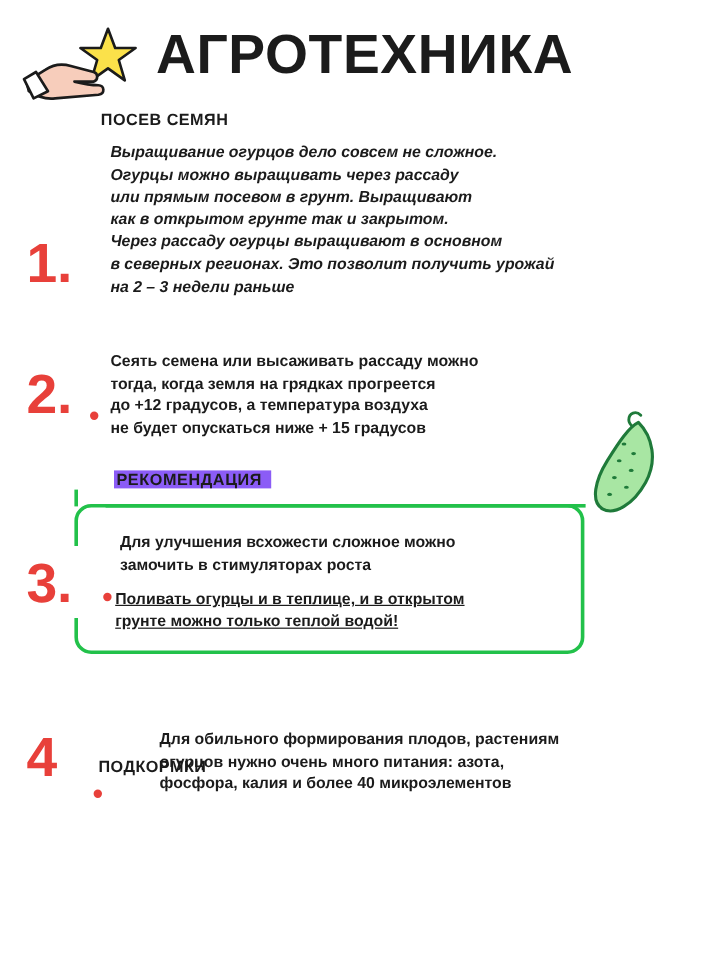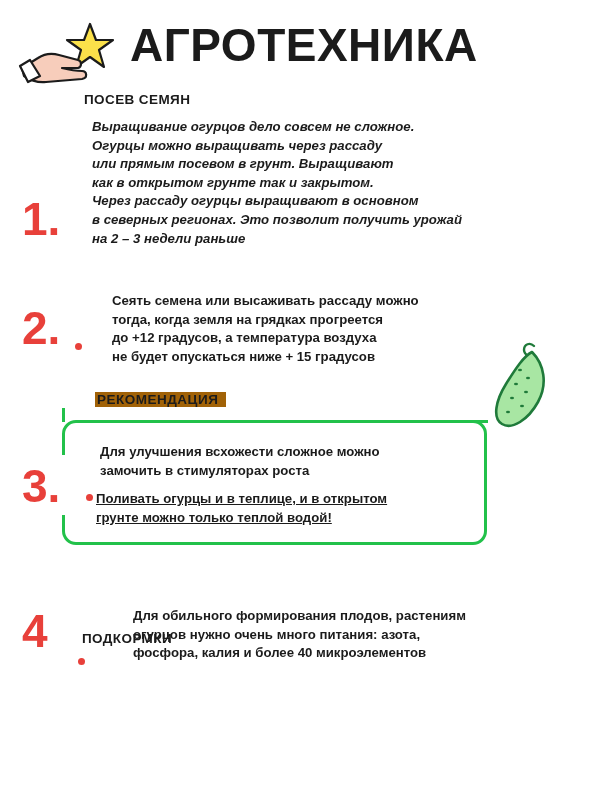--- a/index.html
+++ b/index.html
@@ -94,21 +94,21 @@
     left: 62px;
     top: 408px;
     width: 3px;
     height: 14px;
     background: #22c14a;
   }
   .rec-label {
     position: absolute;
     left: 95px;
     top: 392px;
-    background: #a16207;
+    background: #8b5cf6;
     padding: 0 8px 0 2px;
     font-size: 13.5px;
     font-weight: bold;
     letter-spacing: 0.5px;
     color: #1b1b1b;
   }
   .cover-white {
     position: absolute;
     background: #ffffff;
   }
@@ -155,21 +155,21 @@
 <div class="block" style="left:92px; top:118px; width:470px;font-style:italic;">Выращивание огурцов дело совсем не сложное.
 Огурцы можно выращивать через рассаду
 или прямым посевом в грунт. Выращивают
 как в открытом грунте так и закрытом.
 Через рассаду огурцы выращивают в основном
 в северных регионах. Это позволит получить урожай
 на 2 – 3 недели раньше</div>
 
 <div class="num" style="left:22px; top:305px;">2.</div>
 <span class="bullet" style="left:75px; top:343px;"></span>
-<div class="block" style="left:92px; top:292px; width:470px;margin-left:20px;">Сеять семена или высаживать рассаду можно
+<div class="block" style="left:92px; top:292px; width:470px;">Сеять семена или высаживать рассаду можно
 тогда, когда земля на грядках прогреется
 до +12 градусов, а температура воздуха
 не будет опускаться ниже + 15 градусов</div>
 
 <div class="rec-box"></div>
 <div class="rec-line"></div>
 <div class="rec-line-left"></div>
 <div class="cover-white" style="left:88px; top:386px; width:205px; height:16px;"></div>
 <div class="rec-label">РЕКОМЕНДАЦИЯ</div>
 

